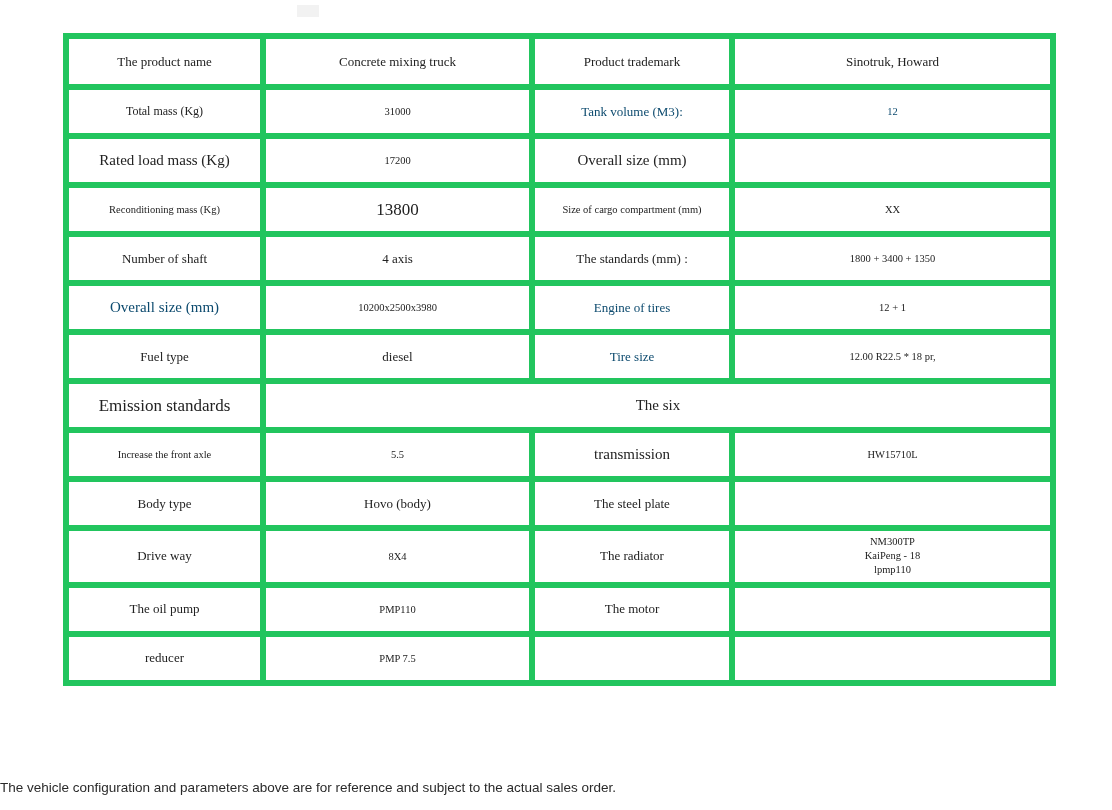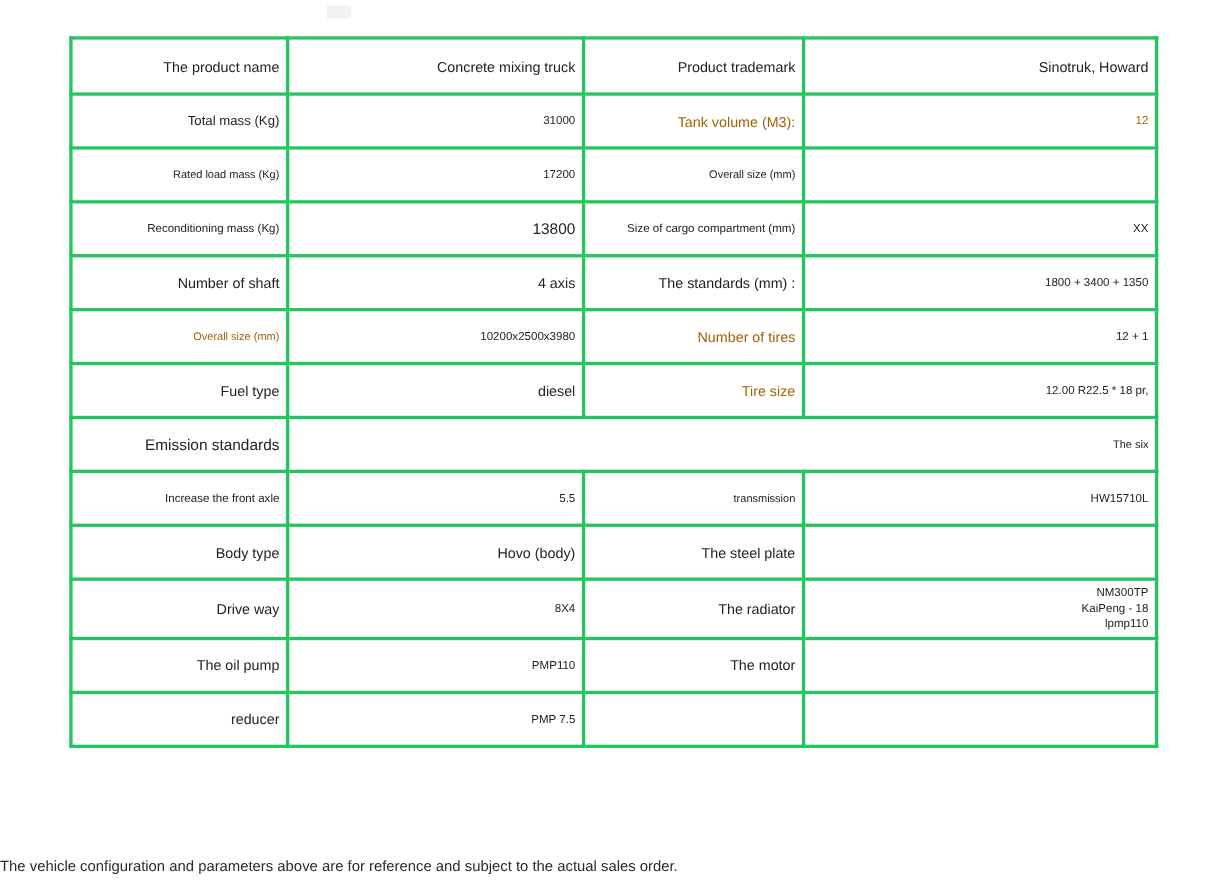--- a/index.html
+++ b/index.html
@@ -22,33 +22,34 @@
   }
   .spec-table {
     position: absolute;
     left: 63px;
     top: 33px;
     width: 987px;
     border-collapse: collapse;
     table-layout: fixed;
   }
   .spec-table td {
-    border: 3px solid #22c55e;
-    text-align: right;
+    border: 6px solid #22c55e;
+    text-align: center;
     vertical-align: middle;
     padding: 4px 6px;
     box-sizing: border-box;
+    font-family: Liberation Serif, serif;
   }
   
-  .s14 { font-size: 10px; }
+  .s14 { font-size: 15px; }
   .s13 { font-size: 13px; }
-  .s12 { font-size: 14px; }
+  .s12 { font-size: 17px; }
   .s11 { font-size: 10.5px; }
   .s16 { font-size: 12px; }
-  .grey { color: #a16207; }
+  .grey { color: #0c4a6e; }
   .multi { line-height: 1.35; text-align: left; padding-left: 85px; }
   .footnote {
     position: absolute;
     left: 0;
     top: 780px;
     width: 1112px;
     text-align: left;
     font-size: 13.5px;
     color: #2a2a2a;
   }
@@ -102,21 +103,21 @@
         </tr>
         <tr style="height: 49px;">
           <td class="s13">Number of shaft</td>
           <td class="s13">4 axis</td>
           <td class="s13">The standards (mm) :</td>
           <td class="s11">1800 + 3400 + 1350</td>
         </tr>
         <tr style="height: 49px;">
           <td class="s14 grey">Overall size (mm)</td>
           <td class="s11">10200x2500x3980</td>
-          <td class="s13 grey">Number of tires</td>
+          <td class="s13 grey">Engine of tires</td>
           <td class="s11">12 + 1</td>
         </tr>
         <tr style="height: 49px;">
           <td class="s13">Fuel type</td>
           <td class="s13">diesel</td>
           <td class="s13 grey">Tire size</td>
           <td class="s11">12.00 R22.5 * 18 pr,</td>
         </tr>
         <tr style="height: 49px;">
           <td class="s12">Emission standards</td>

